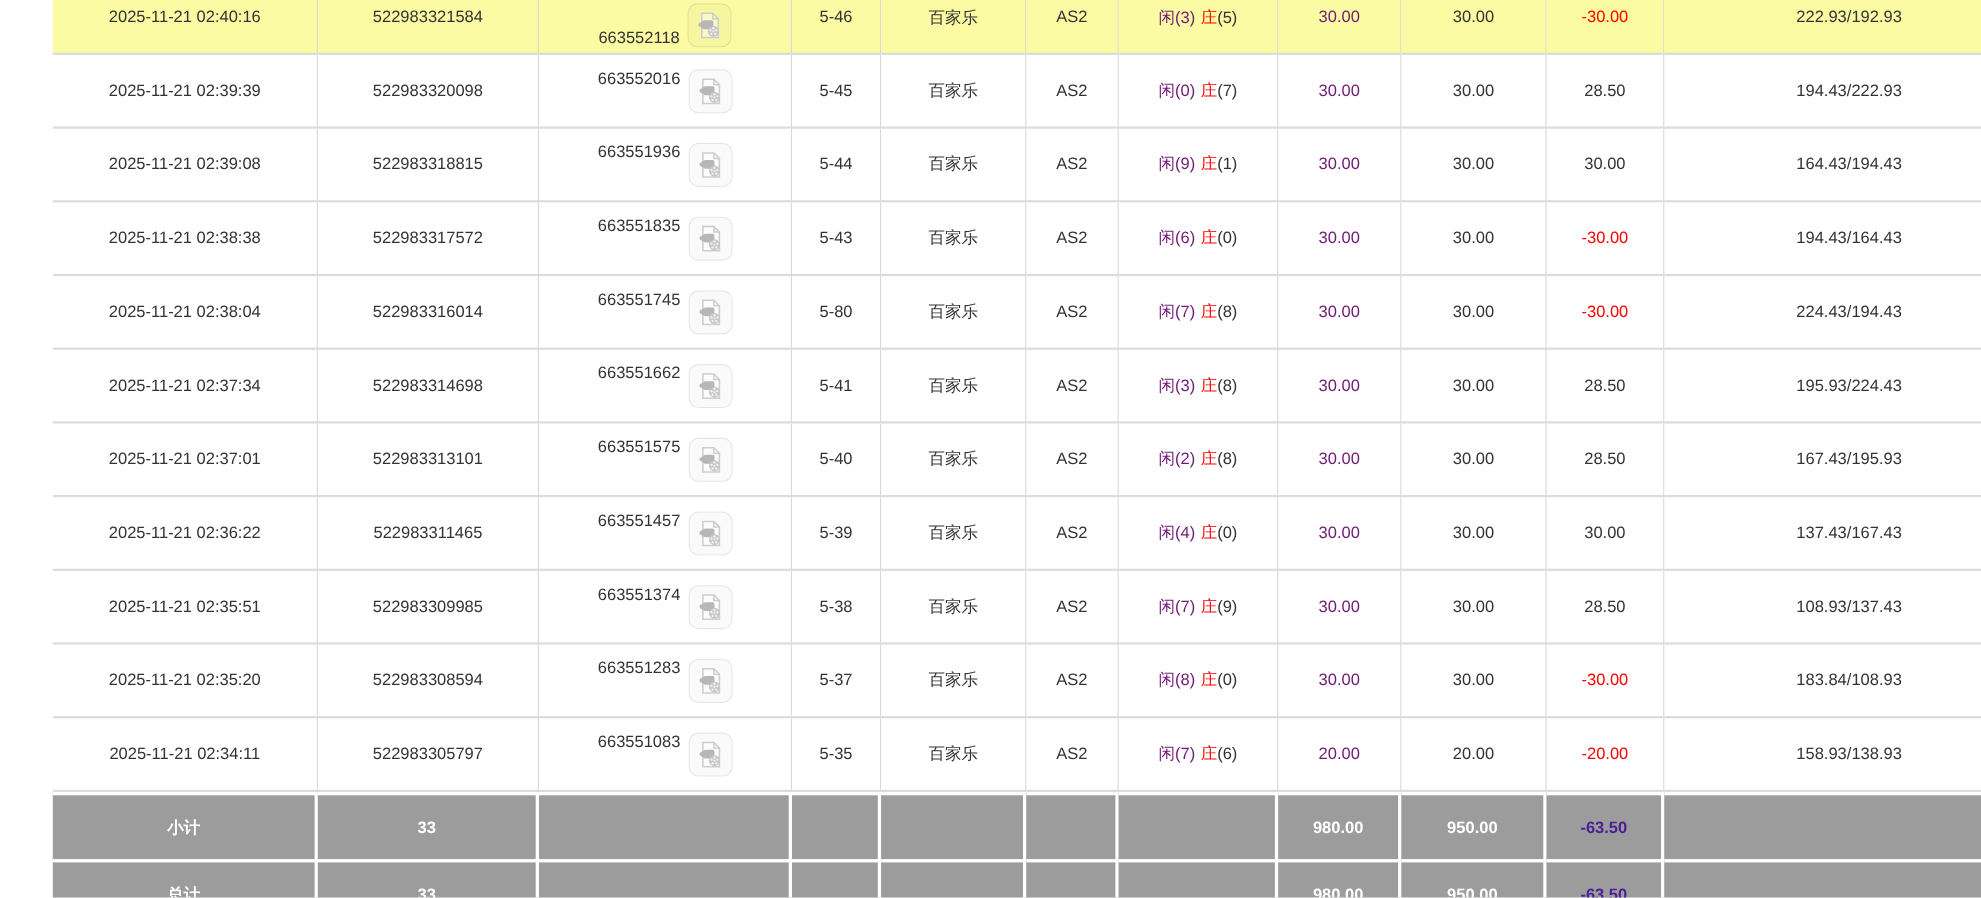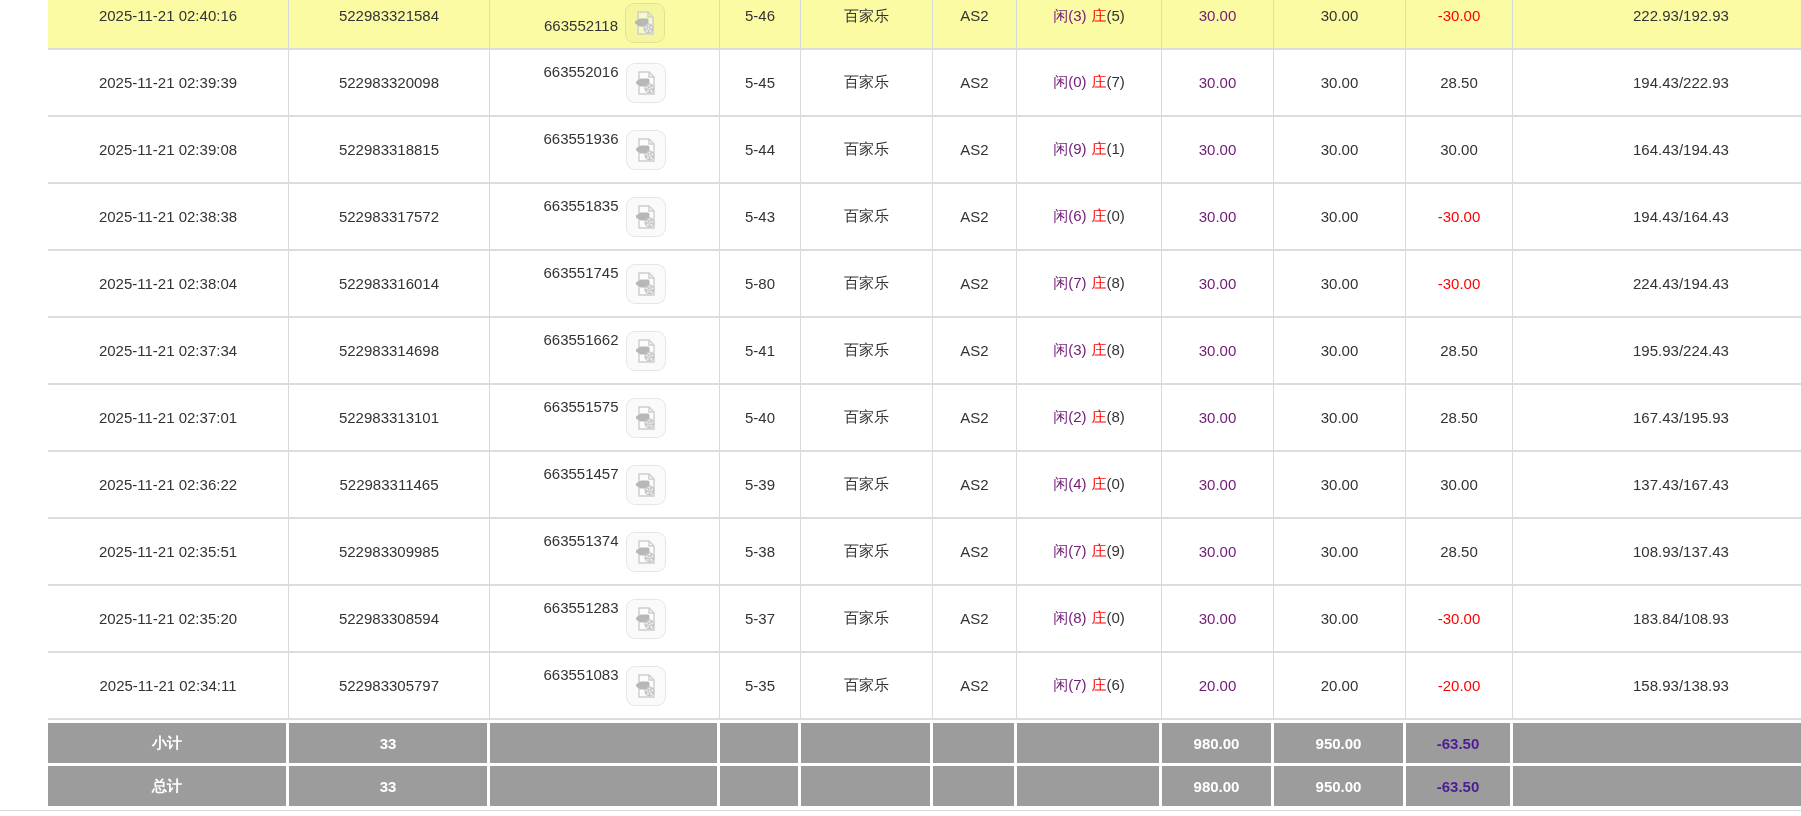--- a/index.html
+++ b/index.html
@@ -21,38 +21,38 @@
     border-bottom:2px solid #dcdcdc;
     overflow:hidden;white-space:nowrap;
     padding:0 4px;
   }
   td:last-child{border-right:none;}
   tr.data-row td{height:67px;}
   tr.row-first td{height:50px;vertical-align:top;padding-top:7px;}
   tr.highlight td{background:#fbfba4;}
   
   .round-wrap{display:flex;align-items:flex-start;justify-content:center;gap:7px;}
-  tr.row-first .round-wrap{align-items:center;}
+  tr.row-first .round-wrap{align-items:flex-end;}
   .icon-btn{
     width:40px;height:40px;flex:0 0 40px;
     border:1px solid rgba(0,0,0,0.085);
     border-radius:9px;
     background:rgba(0,0,0,0.018);
     display:flex;align-items:center;justify-content:center;
     cursor:pointer;padding:0;
   }
   tr.row-first .icon-btn{margin-top:-4px;}
   
   .blue{color:#701a75;}
   .red{color:#ff0000;}
   .dark{color:#333;}
   .result-cell .gap{display:inline-block;width:5px;}
   
   tr.footer-row td{
-    height:43px;
+    height:61px;
     background:#9c9c9c;color:#fff;font-weight:bold;
     border-right:3px solid #ffffff;
     border-bottom:none;
     border-top:3px solid #ffffff;
   }
   tr.footer-row td:last-child{border-right:none;}
   tr.footer-row td.neg{color:#4c1d95;}
   .bottom-strip{height:4px;background:#ffffff;border-bottom:1px solid #d9d9d9;width:1801px;}
 </style>
 </head>

